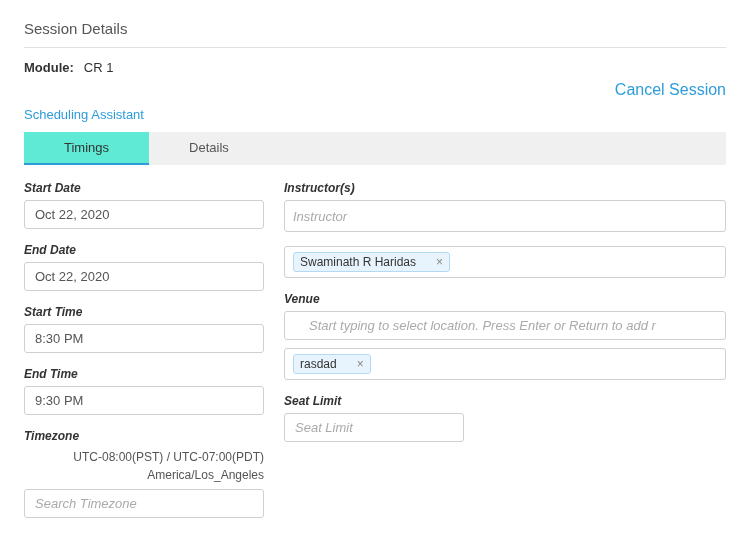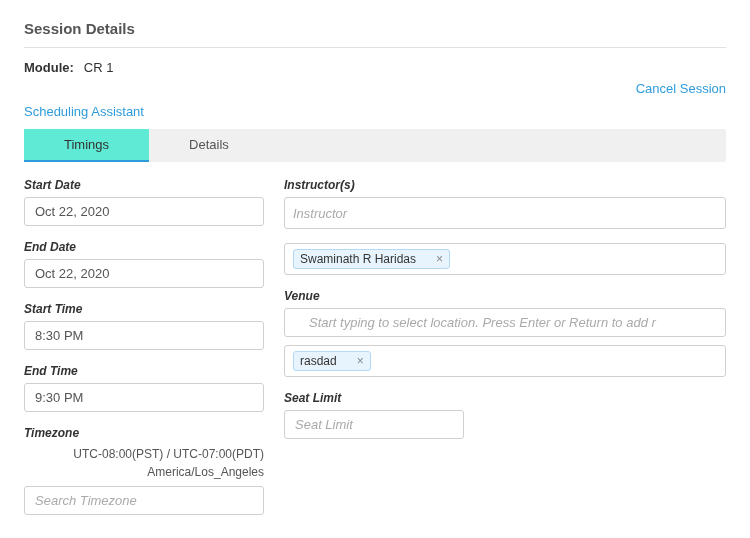--- a/index.html
+++ b/index.html
@@ -10,21 +10,21 @@
       font-size: 13px;
       width: 750px;
       min-height: 538px;
     }
     .container {
       padding: 20px 24px 20px 24px;
     }
     .section-title {
       font-size: 15px;
       color: #555;
-      font-weight: 700;
+      font-weight: 400;
       margin-bottom: 10px;
     }
     .divider {
       border: none;
       border-top: 1px solid #e0e0e0;
       margin-bottom: 12px;
     }
     .module-row {
       display: flex;
       align-items: center;
@@ -39,21 +39,21 @@
       font-size: 13px;
       color: #333;
     }
     .cancel-session-row {
       display: flex;
       justify-content: flex-end;
       margin-bottom: 8px;
     }
     .cancel-session-link {
       color: #2e9cdb;
-      font-size: 13px;
+      font-size: 16px;
       cursor: pointer;
       text-decoration: none;
     }
     .scheduling-assistant-link {
       color: #2e9cdb;
       font-size: 13px;
       cursor: pointer;
       margin-bottom: 10px;
       display: inline-block;
     }

